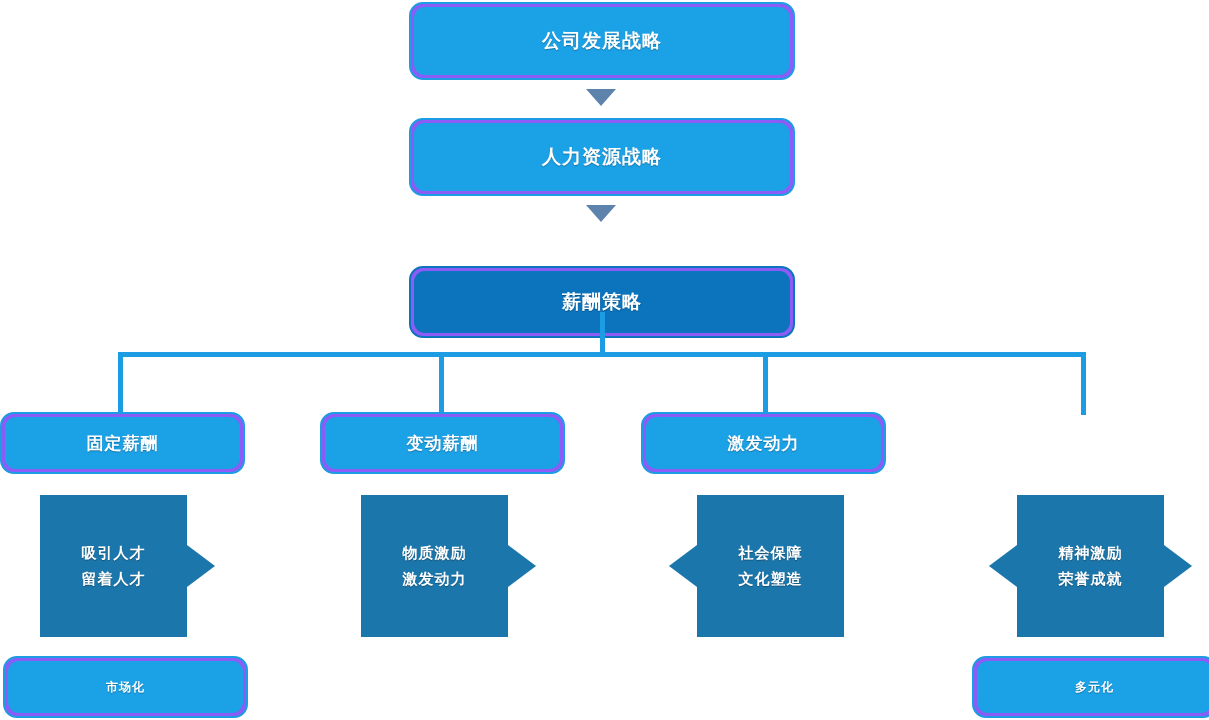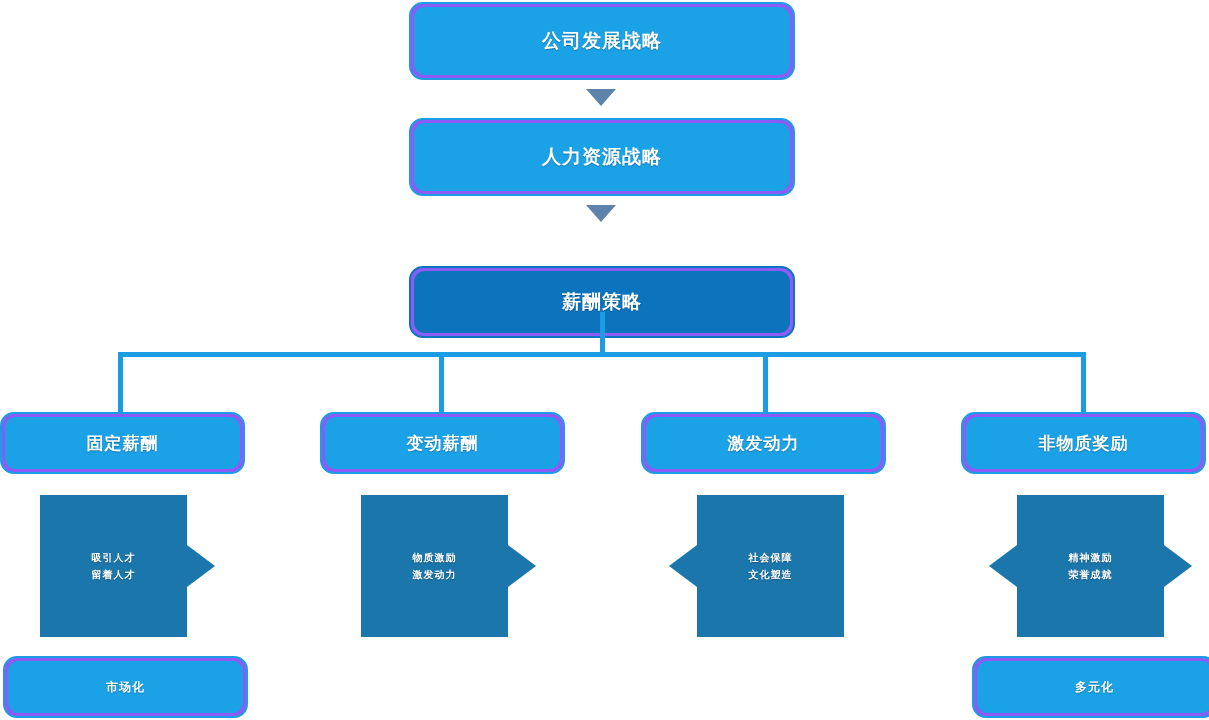--- a/index.html
+++ b/index.html
@@ -75,21 +75,21 @@
     position: absolute;
     left: 0; top: 0;
     width: 100%;
     height: 100%;
     background: #1b76ab;
     display: flex;
     flex-direction: column;
     align-items: center;
     justify-content: center;
     color: #ffffff;
-    font-size: 10px;
+    font-size: 15px;
     font-weight: bold;
     letter-spacing: 1px;
     line-height: 1.75;
     text-shadow: 0 1px 1px rgba(0,0,0,0.3);
   }
   .tail {
     position: absolute;
     width: 0; height: 0;
     top: 50%;
   }
@@ -139,23 +139,20 @@
 
   <div class="node lvl-cat" style="left:0px; top:412px; width:245px; height:62px;">
     <div class="fill">固定薪酬</div>
   </div>
   <div class="node lvl-cat" style="left:320px; top:412px; width:245px; height:62px;">
     <div class="fill">变动薪酬</div>
   </div>
   <div class="node lvl-cat" style="left:641px; top:412px; width:245px; height:62px;">
     <div class="fill">激发动力</div>
   </div>
-  <div class="node lvl-cat" style="left:961px; top:412px; width:245px; height:62px;">
-    <div class="fill">非物质奖励</div>
-  </div>
 
   <div class="callout" style="left:40px; top:495px; width:147px; height:142px;">
     <div class="body">
       <span>吸引人才</span>
       <span>留着人才</span>
     </div>
     <div class="tail right"></div>
   </div>
 
   <div class="callout" style="left:361px; top:495px; width:147px; height:142px;">

